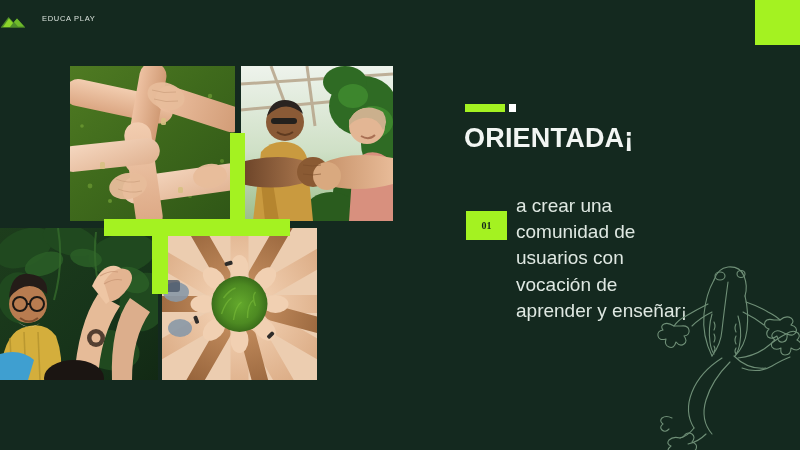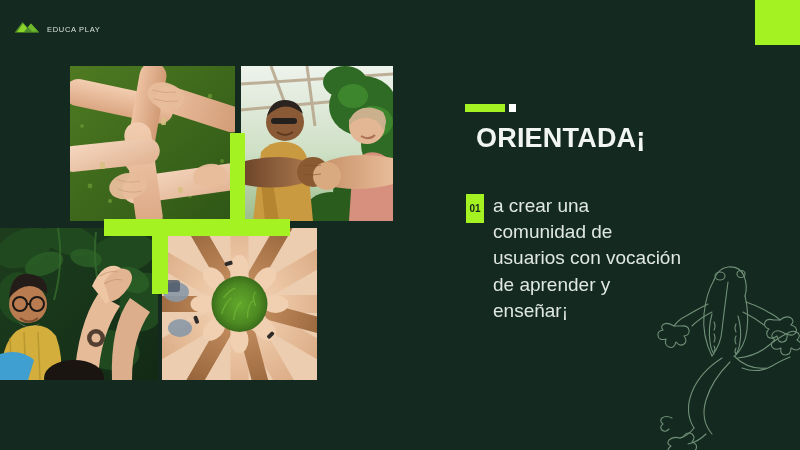--- a/index.html
+++ b/index.html
@@ -23,23 +23,23 @@
   .corner-block {
     position: absolute;
     left: 755px; top: 0px;
     width: 45px; height: 45px;
     background: #A4F221;
   }
 
   
   .brand {
     position: absolute;
-    left: 14px; top: 14px;
+    left: 0; top: 14px;
     height: 20px;
-    display: flex; align-items: flex-end; gap: 7px;
+    display: flex; align-items: flex-start; gap: 16px;
   }
   .brand-logo { width: 26px; height: 15px; display:block; }
   .brand-text {
     font-size: 7.5px;
     letter-spacing: 0.7px;
     color: #d9e2dc;
     font-family: "Liberation Sans", sans-serif;
     white-space: nowrap;
   }
 
@@ -75,39 +75,39 @@
   .title-rule .dot   { width: 7px;  height: 8px; background: #ffffff; }
 
   .page-title {
     position: absolute; left: 0px; top: 124px;
     font-size: 27px;
     font-weight: bold;
     color: #f2f6f3;
     letter-spacing: 0.2px;
     line-height: 1.1;
     white-space: nowrap;
-    margin-left: 12px;
   }
 
   .body-block {
     position: absolute; left: 2px; top: 193px;
     width: 230px;
     display: flex;
     align-items: flex-start;
     gap: 0px;
   }
   .num-badge {
     flex: 0 0 auto;
-    width: 18px; height: 29px;
+    width: 41px; height: 29px;
     background: #A4F221;
     color: #13261c;
     font-size: 10px;
     font-weight: bold;
     display: flex; align-items: center; justify-content: center;
-    margin-top: 1px;
+    margin-top: 18px;
+    font-family: Liberation Serif, serif;
   }
   .body-text {
     margin-left: 9px;
     font-size: 19px;
     line-height: 1.38;
     color: #dfe8e2;
     font-family: "Liberation Sans", sans-serif;
     width: 190px;
   }
 

